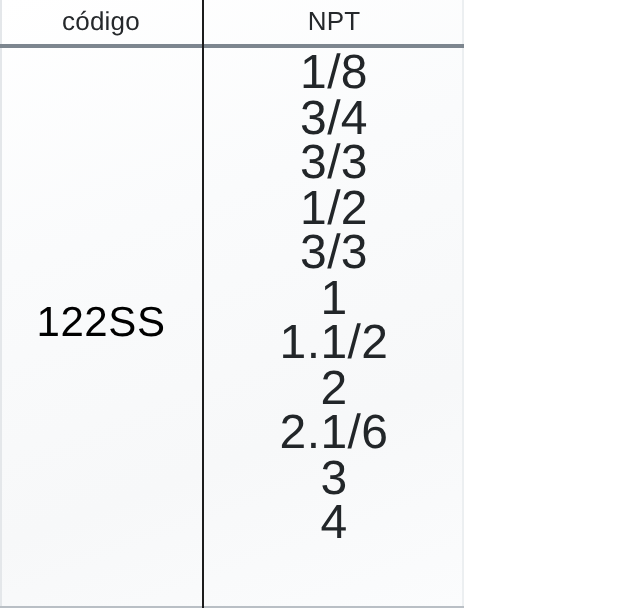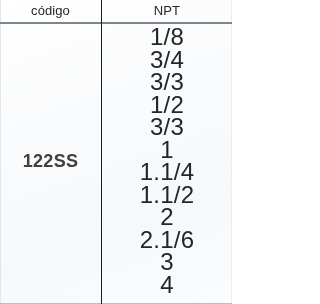--- a/index.html
+++ b/index.html
@@ -90,23 +90,23 @@
     position: absolute;
     left: 0;
     top: 24px;
     width: 101px;
     height: 279px;
     display: flex;
     align-items: center;
     justify-content: center;
   }
   .code-value {
-    font-size: 18px;
-    font-weight: bold;
-    color: #404040;
+    font-size: 21px;
+    font-weight: normal;
+    color: #000000;
     letter-spacing: 0.3px;
     transform: translateY(-2px);
   }
 
   
   .npt-list {
     position: absolute;
     left: 102px;
     top: 26px;
     width: 130px;
@@ -149,21 +149,20 @@
     <span class="code-value">122SS</span>
   </div>
 
   <div class="npt-list" id="npt-list">
       <div class="npt-item">1/8</div>
       <div class="npt-item">3/4</div>
       <div class="npt-item">3/3</div>
       <div class="npt-item">1/2</div>
       <div class="npt-item">3/3</div>
       <div class="npt-item">1</div>
-      <div class="npt-item">1.1/4</div>
       <div class="npt-item">1.1/2</div>
       <div class="npt-item">2</div>
       <div class="npt-item">2.1/6</div>
       <div class="npt-item">3</div>
       <div class="npt-item">4</div>
     </div>
 
 </div>
 
 </body></html>

